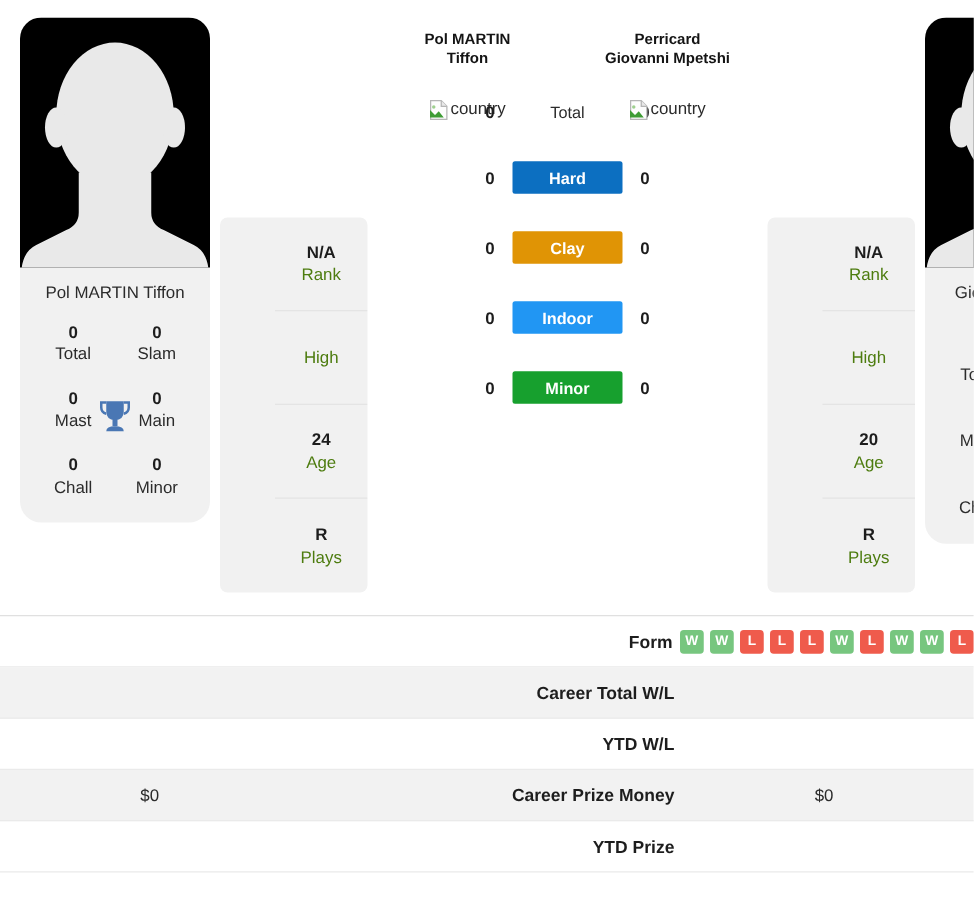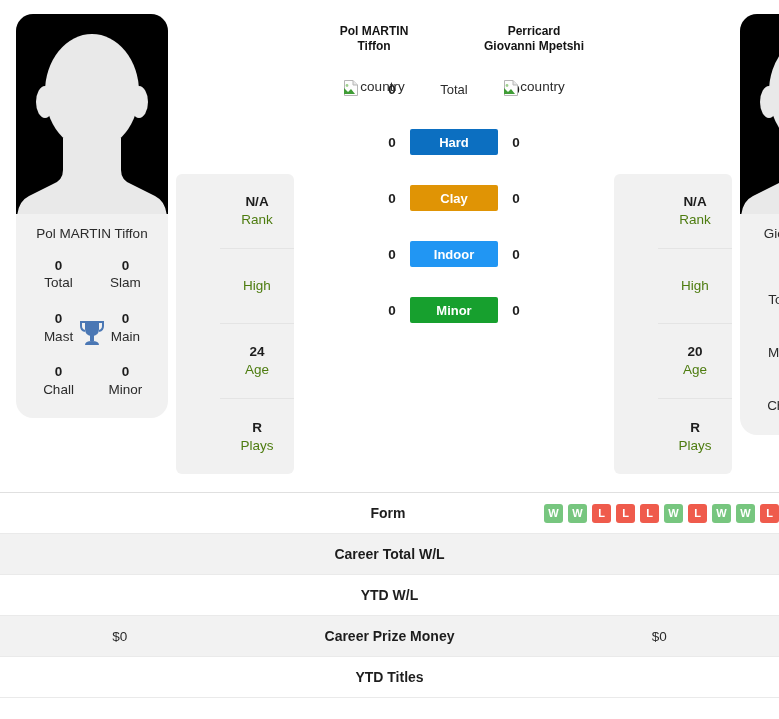--- a/index.html
+++ b/index.html
@@ -220,21 +220,21 @@
   }
   .trow.alt { background: #f2f2f2; }
   .tl, .tr {
     flex: 1 1 0;
     text-align: center;
     font-size: 13.5px;
     color: #2b2b2b;
   }
   .tm {
     flex: 0 0 300px;
-    text-align: center;
+    text-align: right;
     font-size: 14px;
     font-weight: bold;
     color: #1d1d1d;
   }
   .form-badges {
     display: flex;
     gap: 5px;
     justify-content: flex-start;
     padding-left: 6px;
   }
@@ -472,18 +472,18 @@
       <div class="tm">YTD W/L</div>
       <div class="tr"></div>
     </div>
     <div class="trow alt">
       <div class="tl">$0</div>
       <div class="tm">Career Prize Money</div>
       <div class="tr">$0</div>
     </div>
     <div class="trow">
       <div class="tl"></div>
-      <div class="tm">YTD Titles</div>
+      <div class="tm">YTD Prize</div>
       <div class="tr"></div>
     </div>
   </div>
 
 </div>
 
 </body></html>

